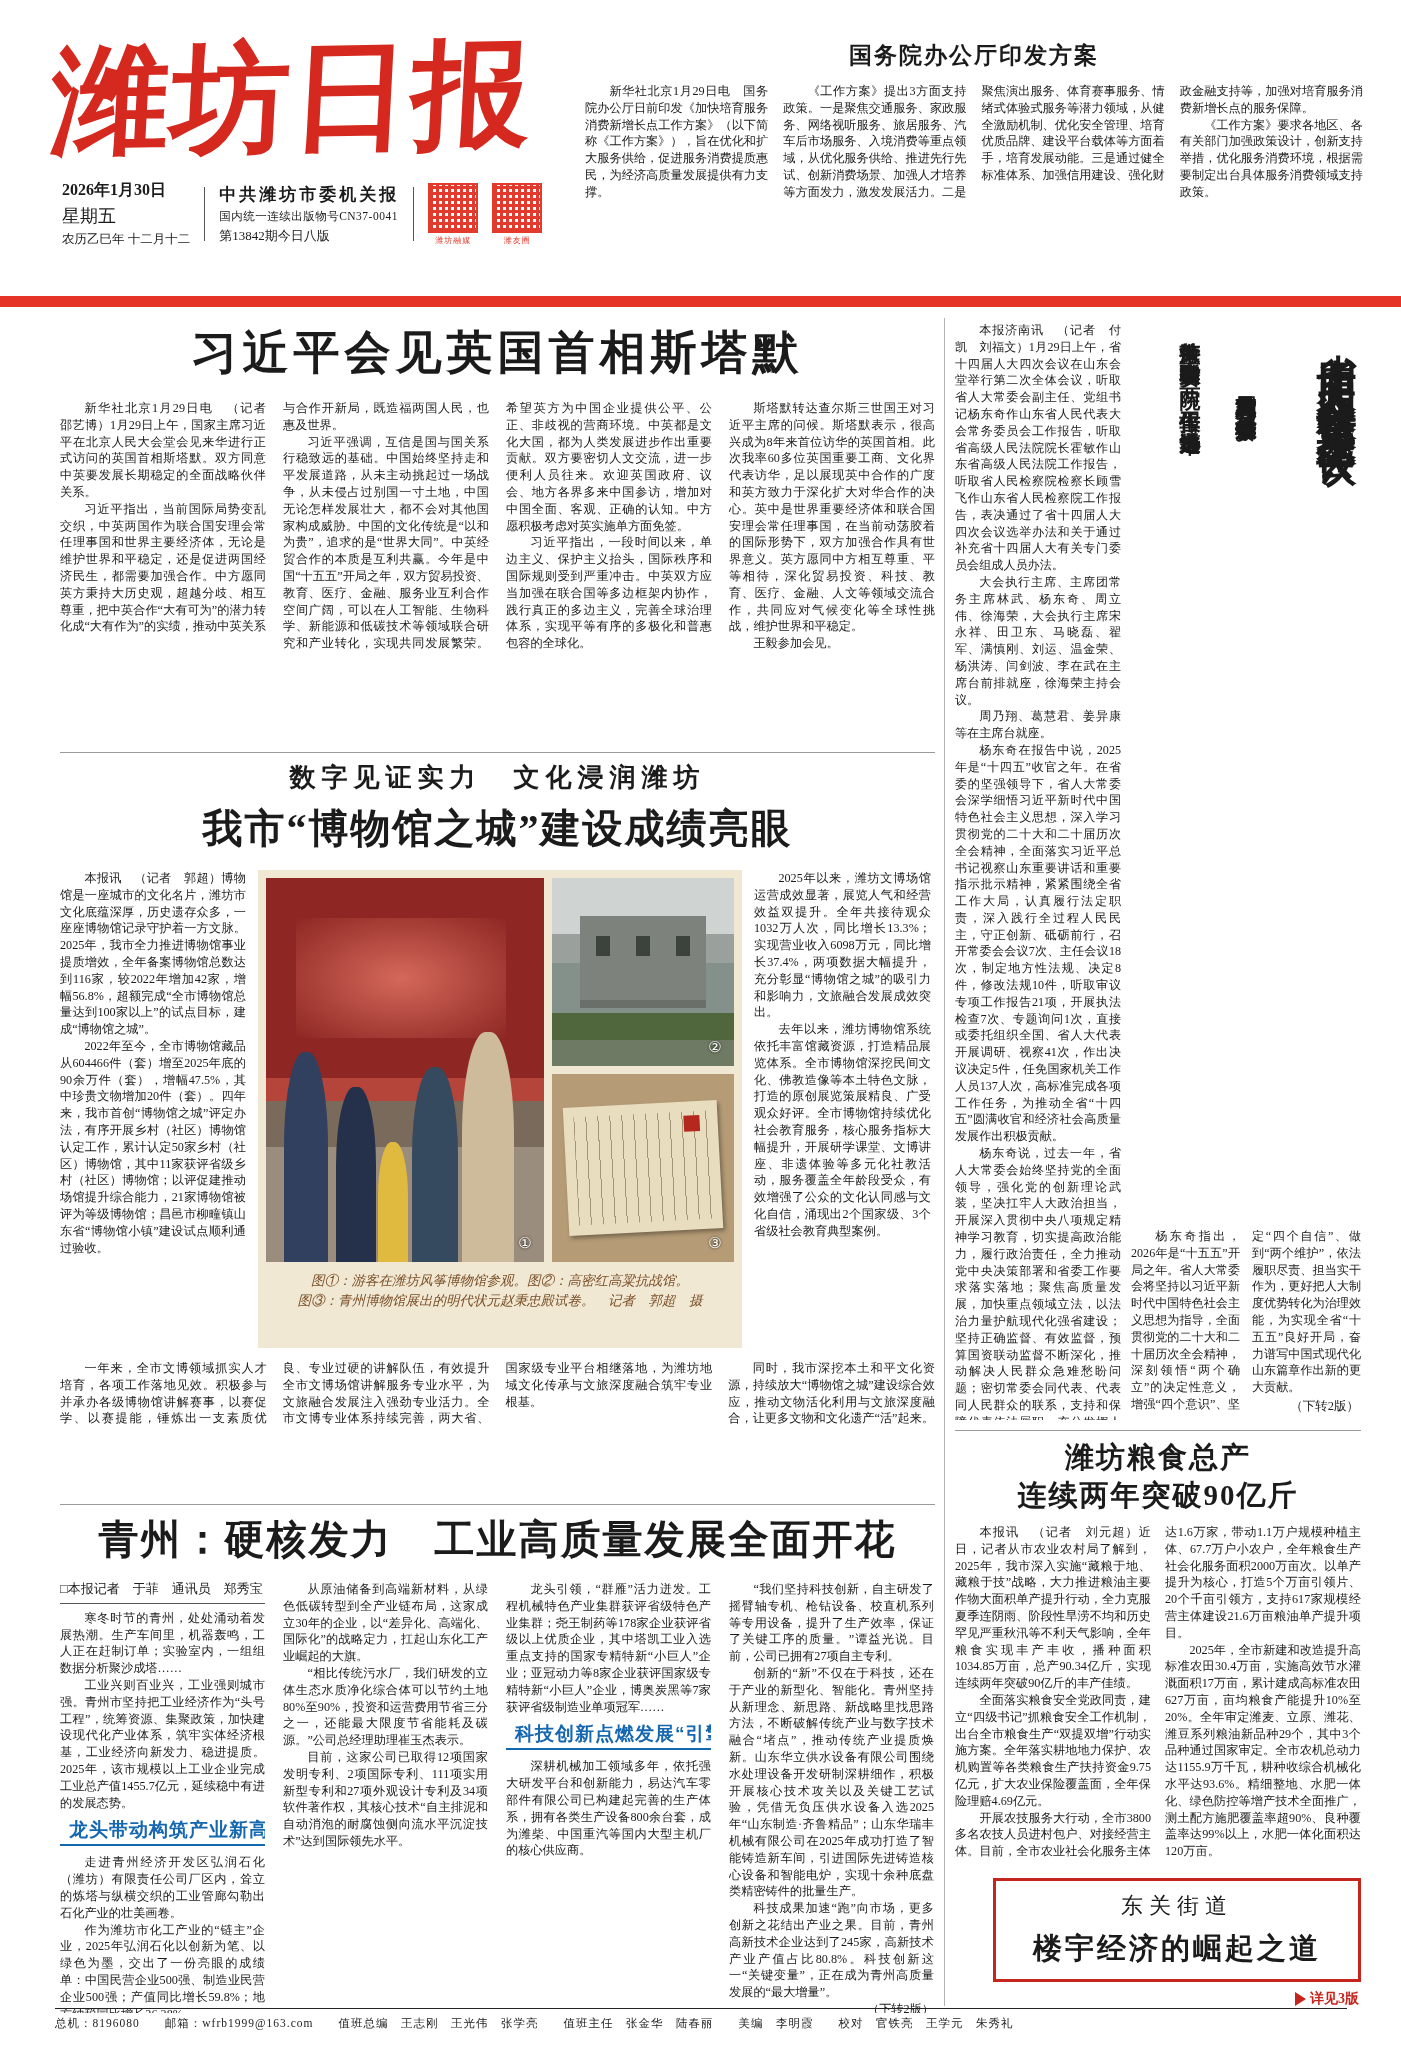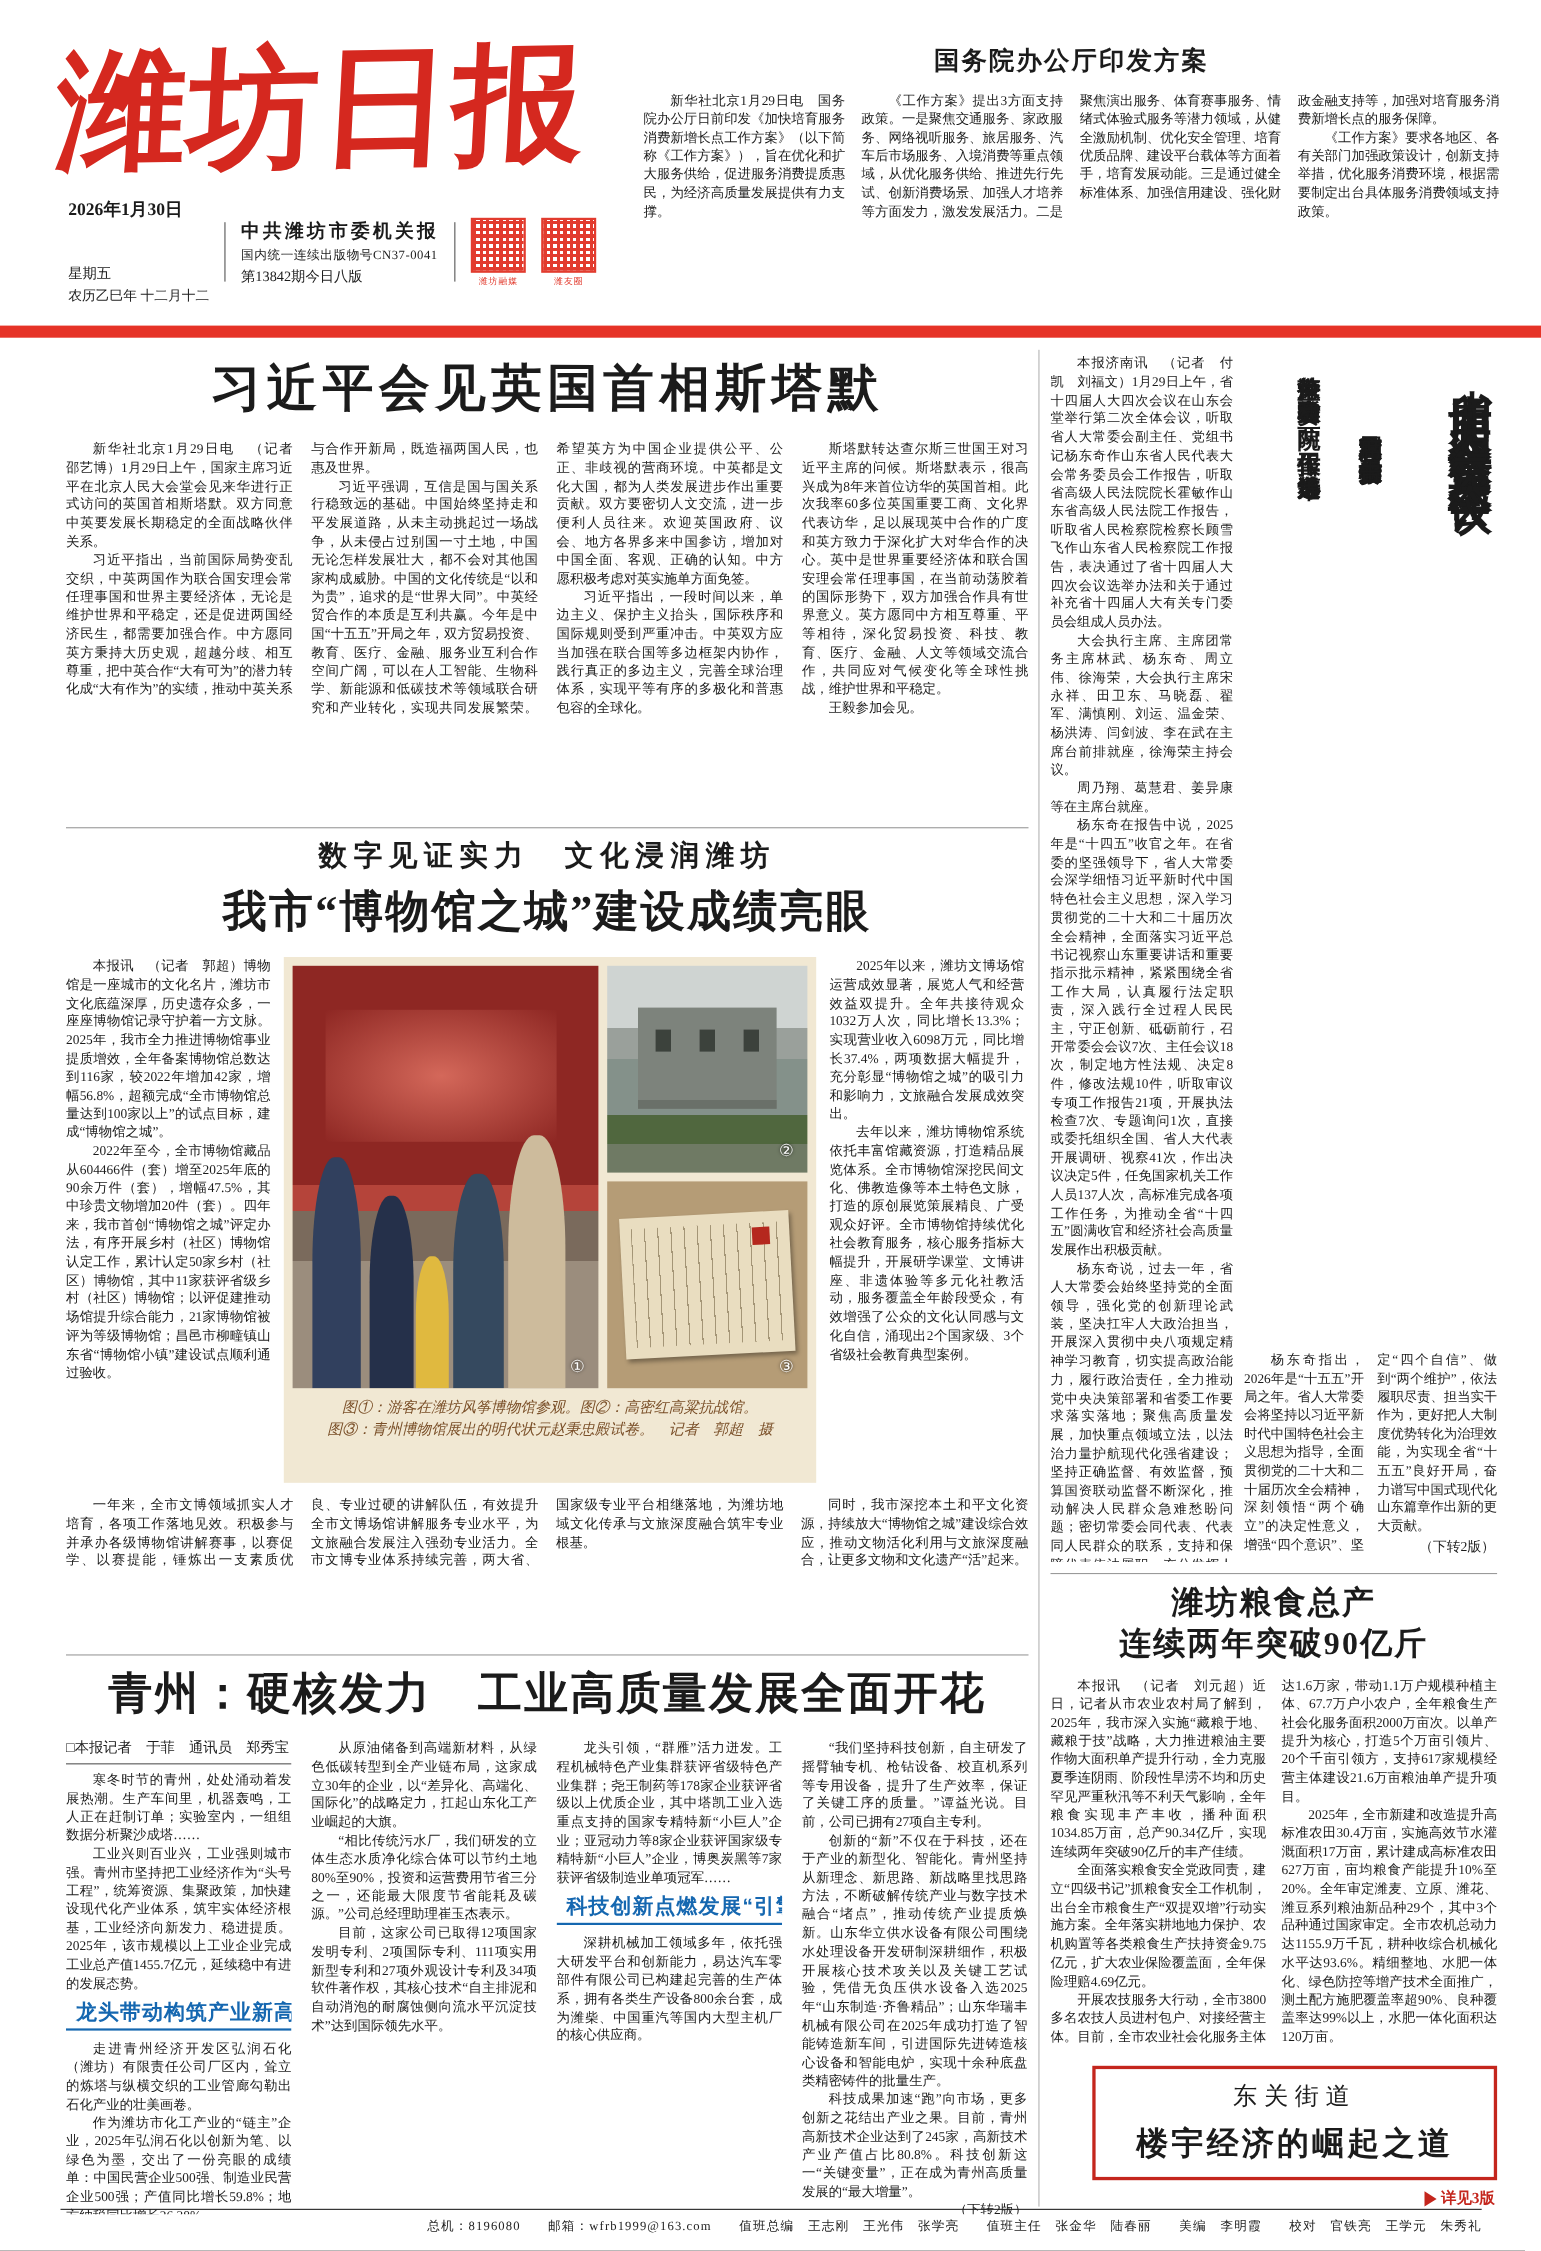--- a/index.html
+++ b/index.html
@@ -6,21 +6,21 @@
   .page{position:relative;width:1401px;height:2046px;background:#ffffff;overflow:hidden;
         font-family:"Liberation Serif","DejaVu Serif",serif;color:#1b1b1b;}
   
   .masthead-title{position:absolute;left:52px;top:22px;width:470px;height:150px;
       font-size:118px;line-height:150px;font-weight:900;color:#d5281f;
       font-family:"DejaVu Serif","Liberation Serif",serif;letter-spacing:2px;
       transform:skewX(-4deg) rotate(-1deg);white-space:nowrap;}
   .info-row{position:absolute;left:62px;top:180px;width:600px;display:flex;gap:14px;align-items:center;}
   .info-col{display:flex;flex-direction:column;gap:3px;}
   .d1{font-size:16px;font-weight:bold;}
-  .d2{font-size:13px;margin-top:36px;}
+  .d2{font-size:18px;}
   .d3{font-size:12.5px;}
   .org{font-size:17px;font-weight:bold;letter-spacing:3px;font-family:"Liberation Sans",sans-serif;}
   .issn{font-size:11.5px;letter-spacing:.5px;}
   .issrow{display:flex;font-size:13px;}
   .vdiv{width:1px;height:54px;background:#555;}
   .qrwrap{display:flex;flex-direction:column;align-items:center;gap:2px;}
   .qr{width:46px;height:46px;border:2px solid #e23b2e;
       background:
         repeating-linear-gradient(0deg,#e23b2e 0 3px,rgba(255,255,255,0) 3px 6px),
         repeating-linear-gradient(90deg,#e23b2e 0 3px,#ffffff 3px 6px);}
@@ -99,21 +99,21 @@
   .grain-body{margin-top:10px;height:348px;column-count:2;column-gap:14px;overflow:hidden;}
   
   .dg{position:absolute;left:993px;top:1878px;width:368px;height:104px;border:3px solid #c4261d;
       display:flex;flex-direction:column;align-items:center;justify-content:center;gap:8px;box-sizing:border-box;}
   .dg1{font-size:22px;letter-spacing:6px;}
   .dg2{font-size:29px;font-weight:900;letter-spacing:3px;}
   .see{position:absolute;right:42px;top:1990px;color:#c4261d;font-size:14px;font-weight:bold;display:flex;gap:4px;align-items:center;}
   .tri{width:0;height:0;border-top:7px solid transparent;border-bottom:7px solid transparent;border-left:11px solid #c4261d;}
   
   .footer{position:absolute;left:55px;top:2008px;width:1292px;border-top:1.5px solid #222;
-      padding-top:7px;text-align:right;font-size:11.5px;letter-spacing:1px;color:#222;}
+      padding-top:7px;text-align:left;font-size:11.5px;letter-spacing:1px;color:#222;}
 </style>
 </head>
 <body>
 
 <div class="page">
 
   <div class="masthead-title">潍坊日报</div>
 
   <div class="info-row">
     <div class="info-col">

